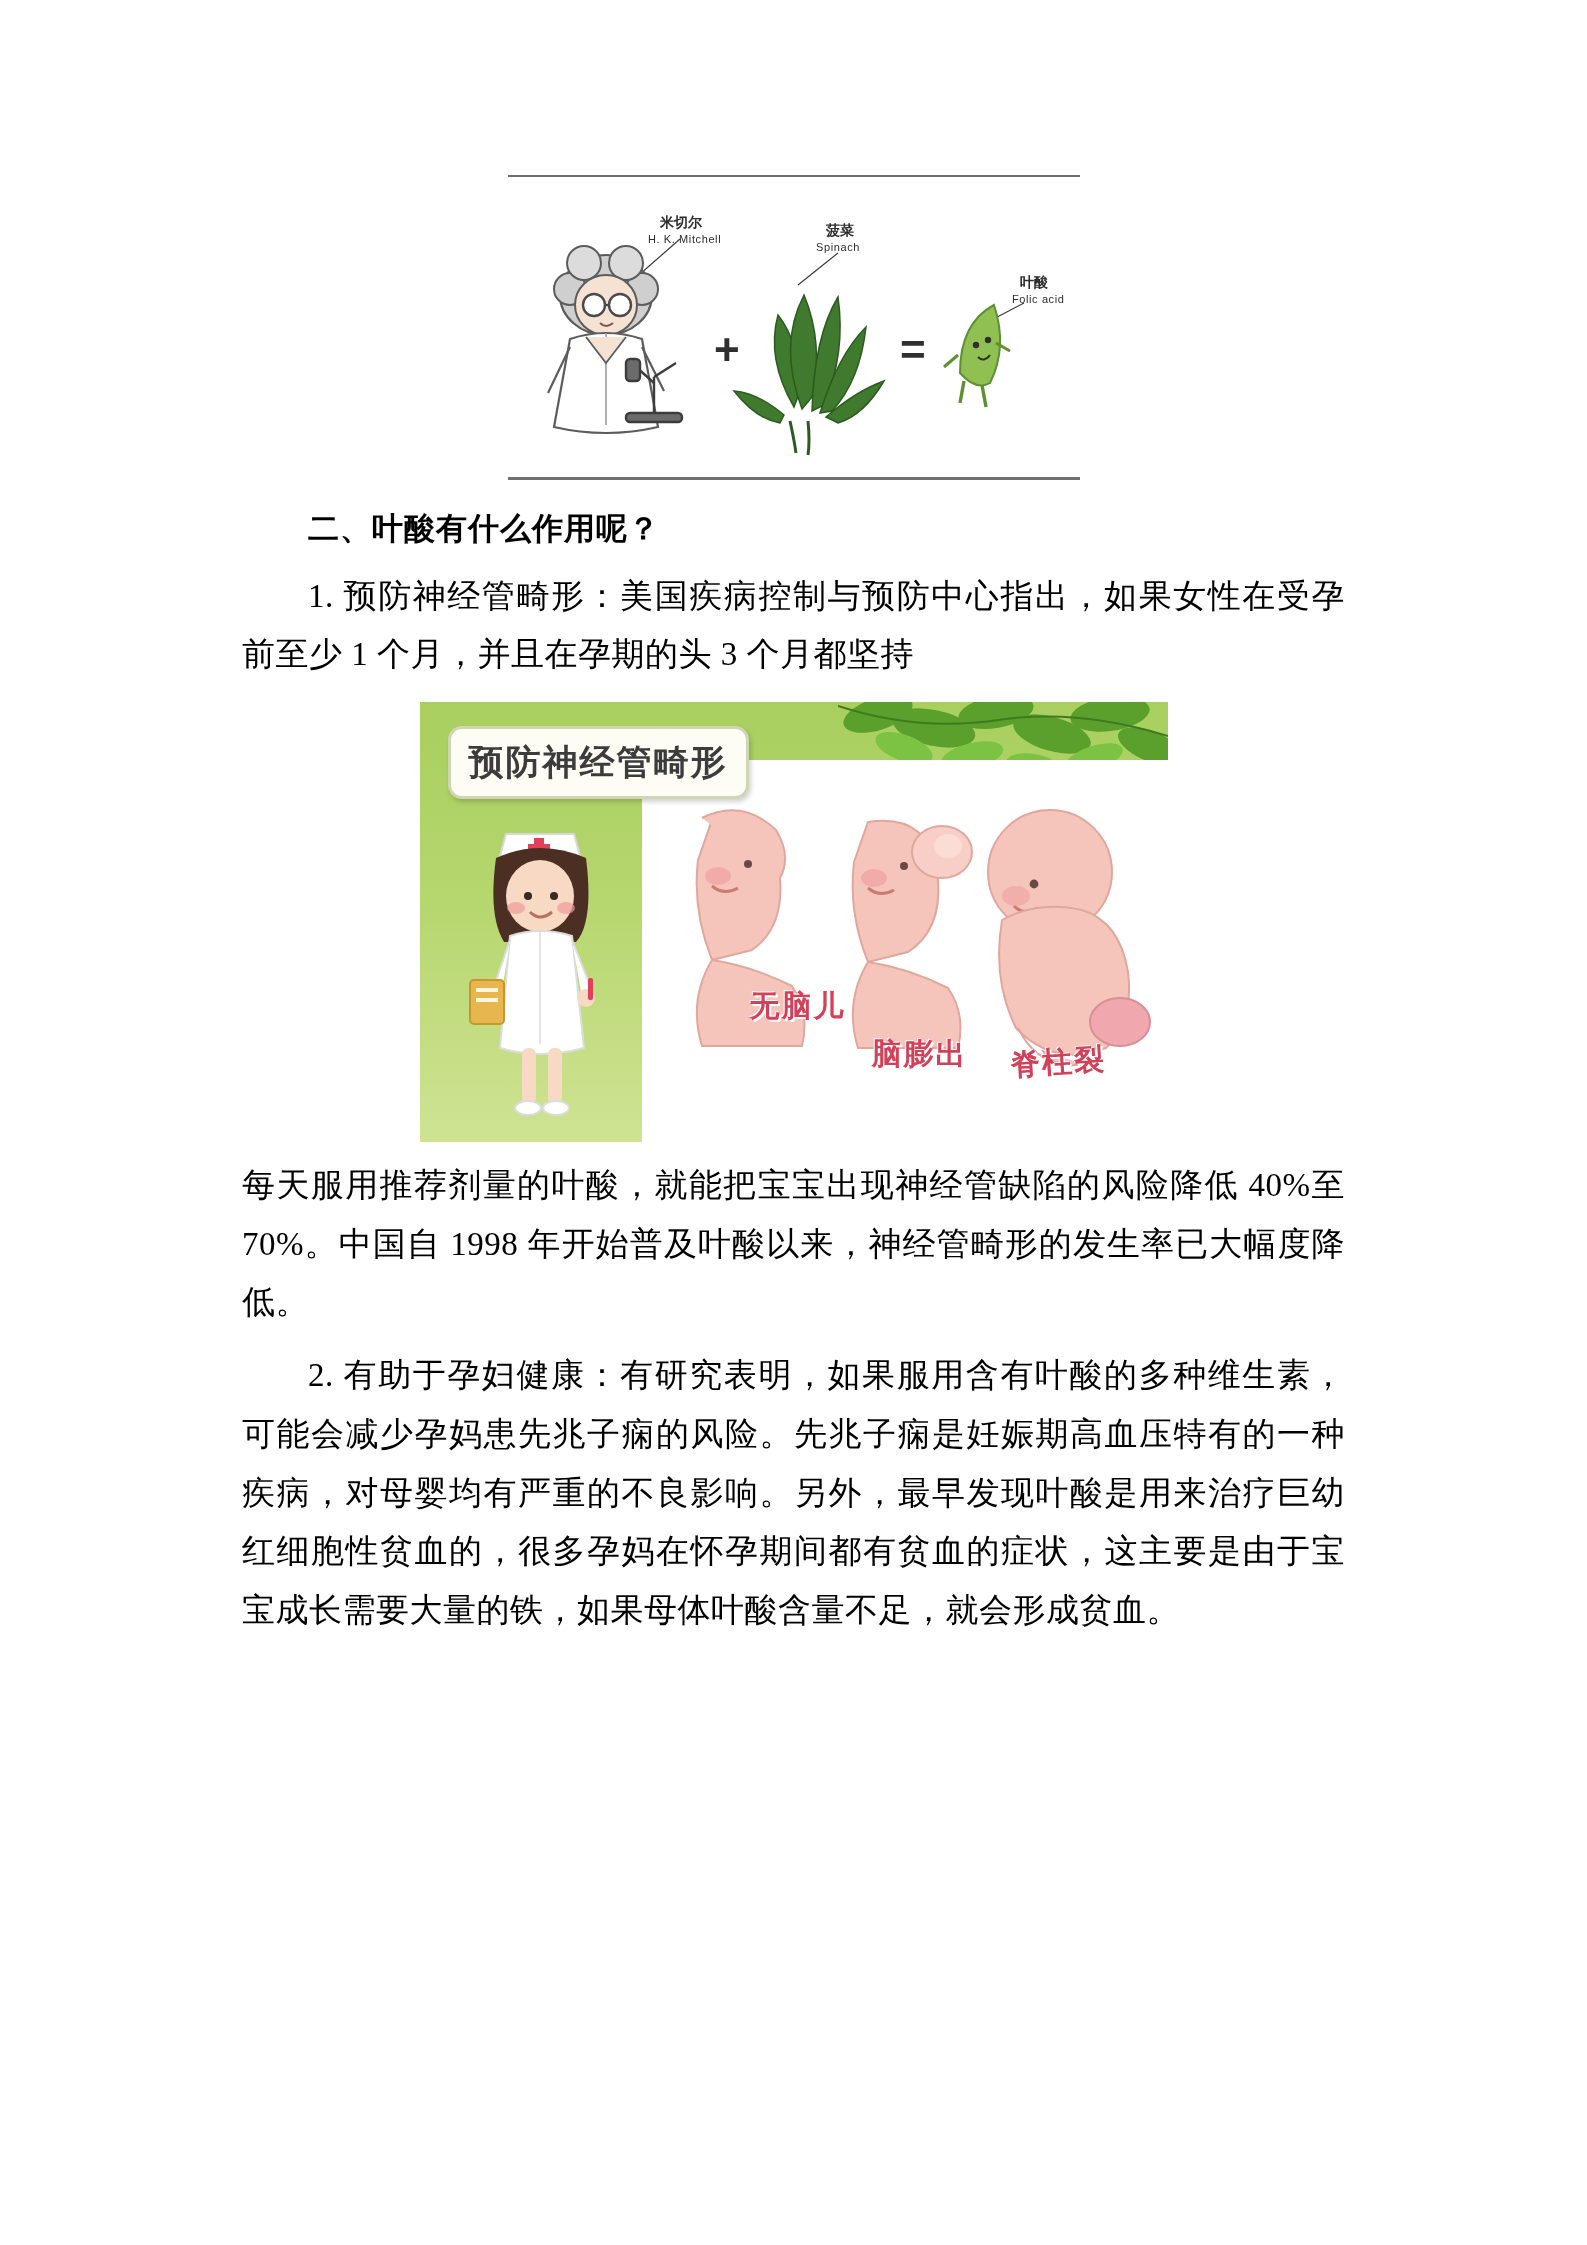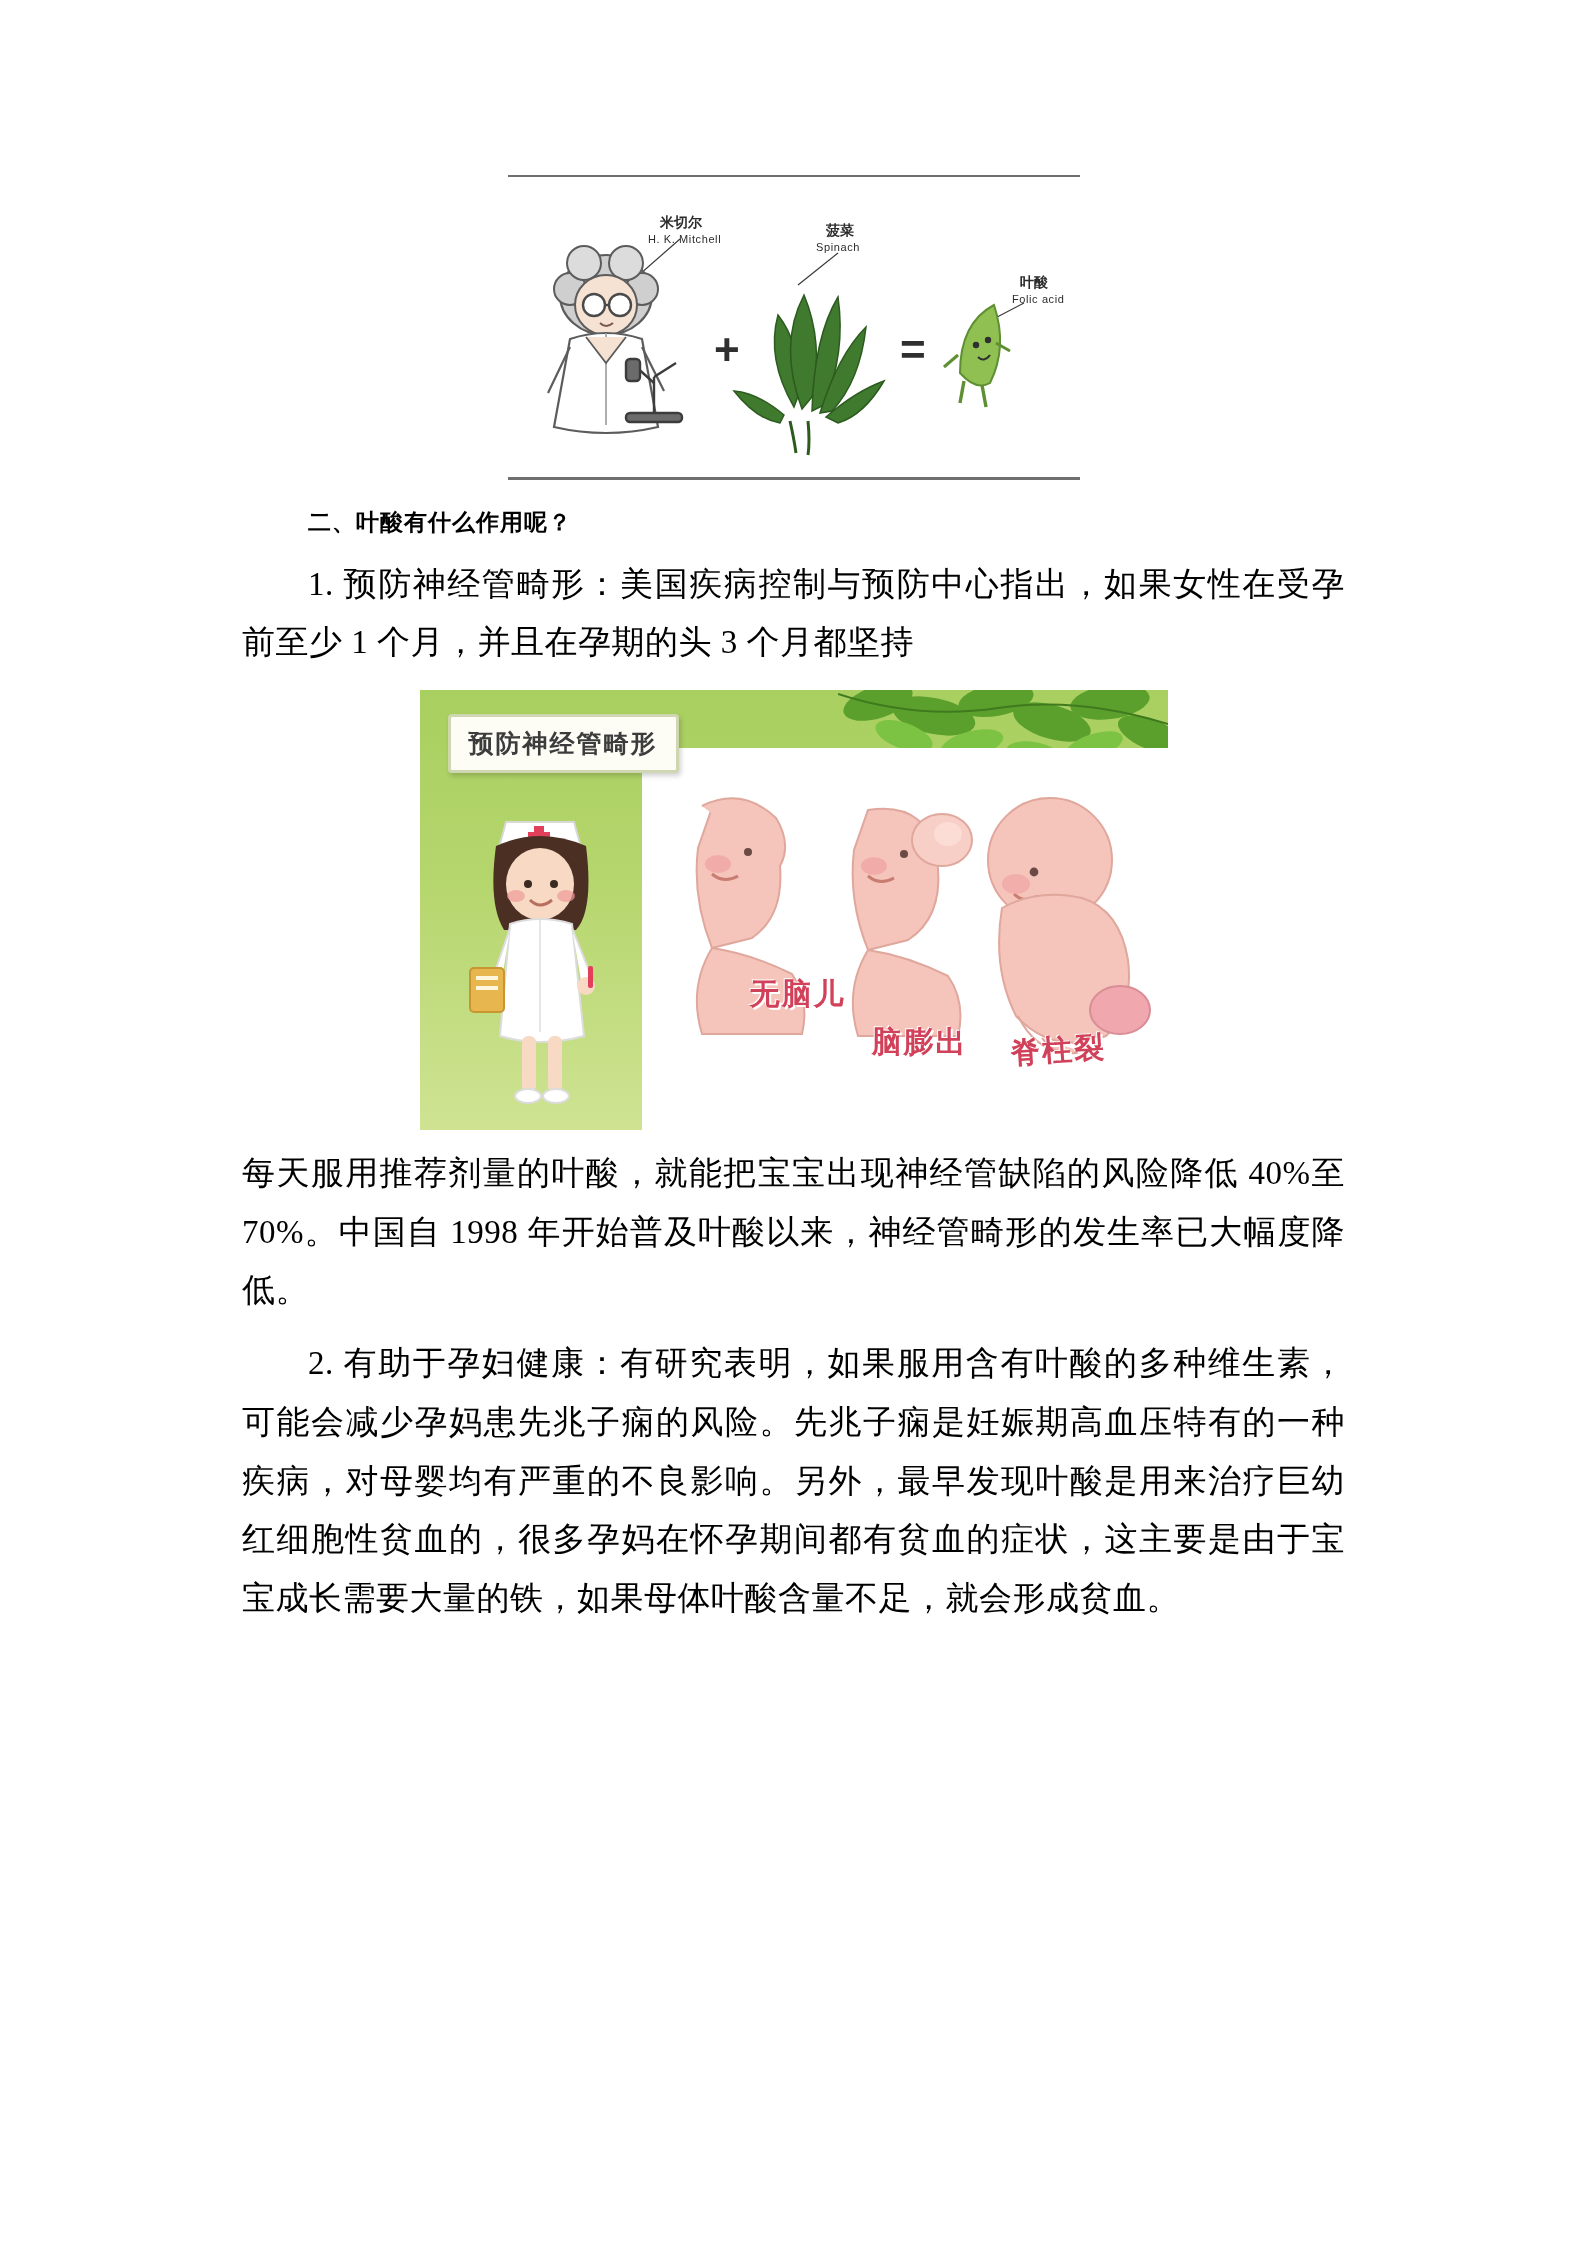--- a/index.html
+++ b/index.html
@@ -39,21 +39,21 @@
   .fig1-rule.bottom { border-top-width: 3px; }
   .fig1-canvas {
     width: 572px;
     height: 300px;
     position: relative;
   }
   .fig1-svg { display: block; }
 
   
   h2.section-title {
-    font-size: 23px;
+    font-size: 31px;
     font-weight: bold;
     margin: 26px 0 0 0;
     padding-left: 66px;
     letter-spacing: 1px;
     line-height: 1.5;
   }
   p.body {
     font-size: 33px;
     line-height: 1.78;
     margin: 14px 0 0 0;
@@ -85,25 +85,25 @@
     position: absolute;
     left: 222px; top: 58px;
     width: 526px; height: 382px;
     background: #ffffff;
   }
   .fig2 .tag {
     position: absolute;
     left: 28px; top: 24px;
     background: #fdfdf6;
     border: 3px solid #cfd7b2;
-    border-radius: 4px;
+    border-radius: 14px;
     padding: 10px 18px;
     font-family: "Liberation Sans", sans-serif;
     font-weight: bold;
-    font-size: 25px;
+    font-size: 35px;
     color: #3c3c3c;
     letter-spacing: 2px;
     box-shadow: 2px 3px 5px rgba(0,0,0,.18);
   }
   .fig2 .caption-red {
     position: absolute;
     font-family: "Liberation Sans", sans-serif;
     font-weight: bold;
     color: #d2415a;
     letter-spacing: 2px;

